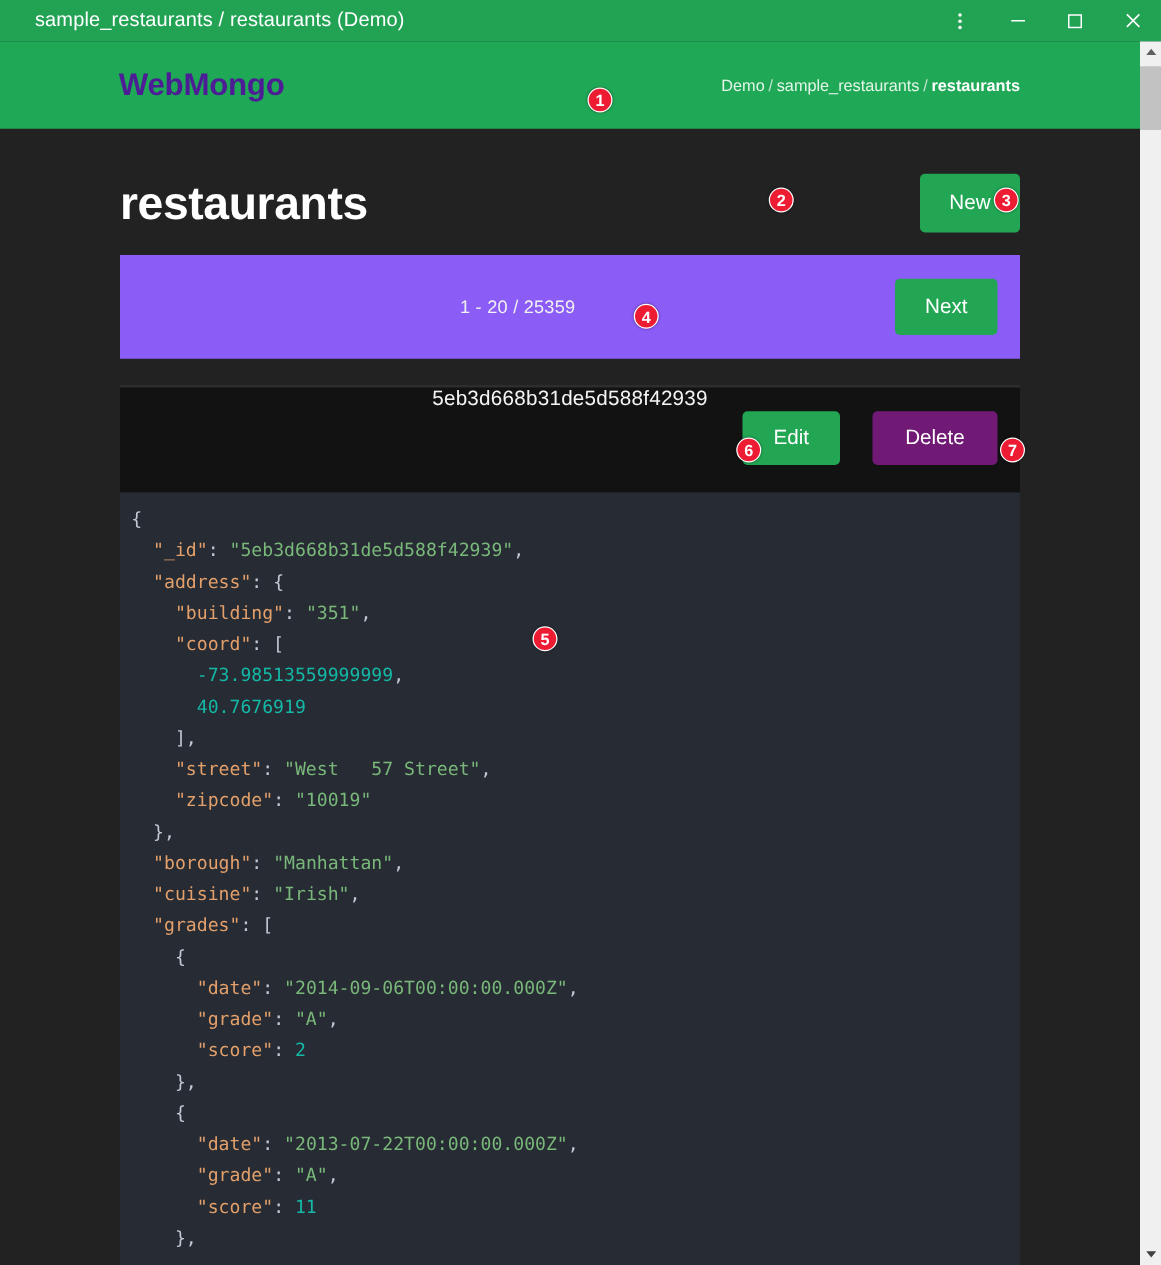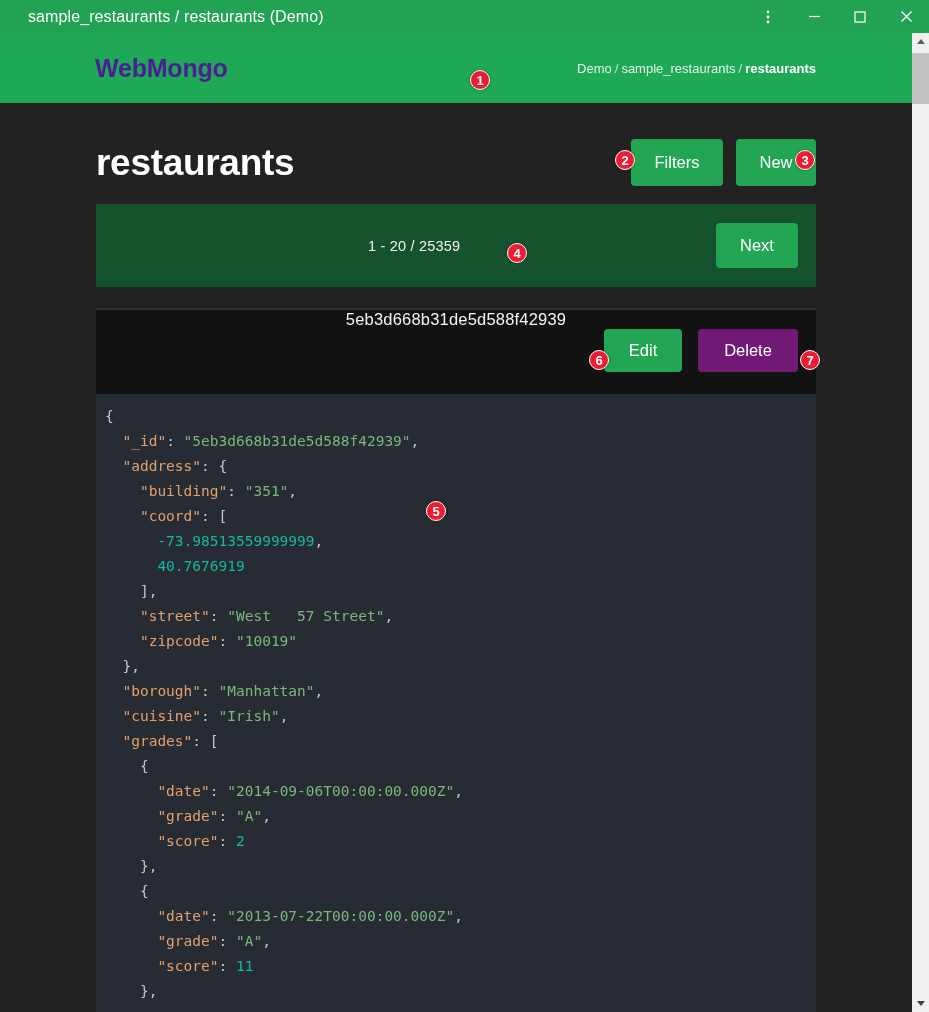--- a/index.html
+++ b/index.html
@@ -131,21 +131,21 @@
   .btn-red   { background: #701a75; }
 
   .btn-filters { width: 92px; height: 47px; }
   .btn-new     { width: 80px; height: 47px; }
   .btn-next    { width: 82px; height: 45px; }
   .btn-edit    { width: 78px; height: 43px; }
   .btn-delete  { width: 100px; height: 43px; }
 
   
   .pager-card {
-    background: #14532d;
+    background: #8b5cf6;
     height: 83px;
     display: flex;
     align-items: center;
     padding: 0 18px 0 0;
     margin-bottom: 21px;
   }
   .pager-count {
     color: #f2f2f2;
     font-size: 14.5px;
     margin-left: 272px;
@@ -167,21 +167,21 @@
     flex-direction: column;
   }
   .doc-id {
     color: #f4f4f4;
     font-size: 16.5px;
     letter-spacing: .2px;
   }
   .doc-actions {
     margin-left: auto;
     display: flex;
-    gap: 16px;
+    gap: 26px;
   }
 
   .doc-json {
     background: #272b33;
     color: #c8ccd4;
     font-family: "DejaVu Sans Mono", monospace;
     font-size: 14.5px;
     line-height: 25px;
     padding: 10px 0 12px 0;
     white-space: pre;
@@ -286,21 +286,20 @@
     <div class="brand">WebMongo</div>
     <div class="breadcrumb"><span>Demo</span><span class="crumb-sep">/</span><span>sample_restaurants</span><span class="crumb-sep">/</span><span class="crumb-current">restaurants</span></div>
   </div>
 
   <div class="page">
     <div class="content">
 
       <div class="page-title-row">
         <div class="page-title">restaurants</div>
         <div class="title-actions">
-          <button class="btn btn-green btn-filters">Filters</button>
           <button class="btn btn-green btn-new">New</button>
         </div>
       </div>
 
       <div class="pager-card">
         <div class="pager-count">1 - 20 / 25359</div>
         <div class="pager-next-wrap">
           <button class="btn btn-green btn-next">Next</button>
         </div>
       </div>

